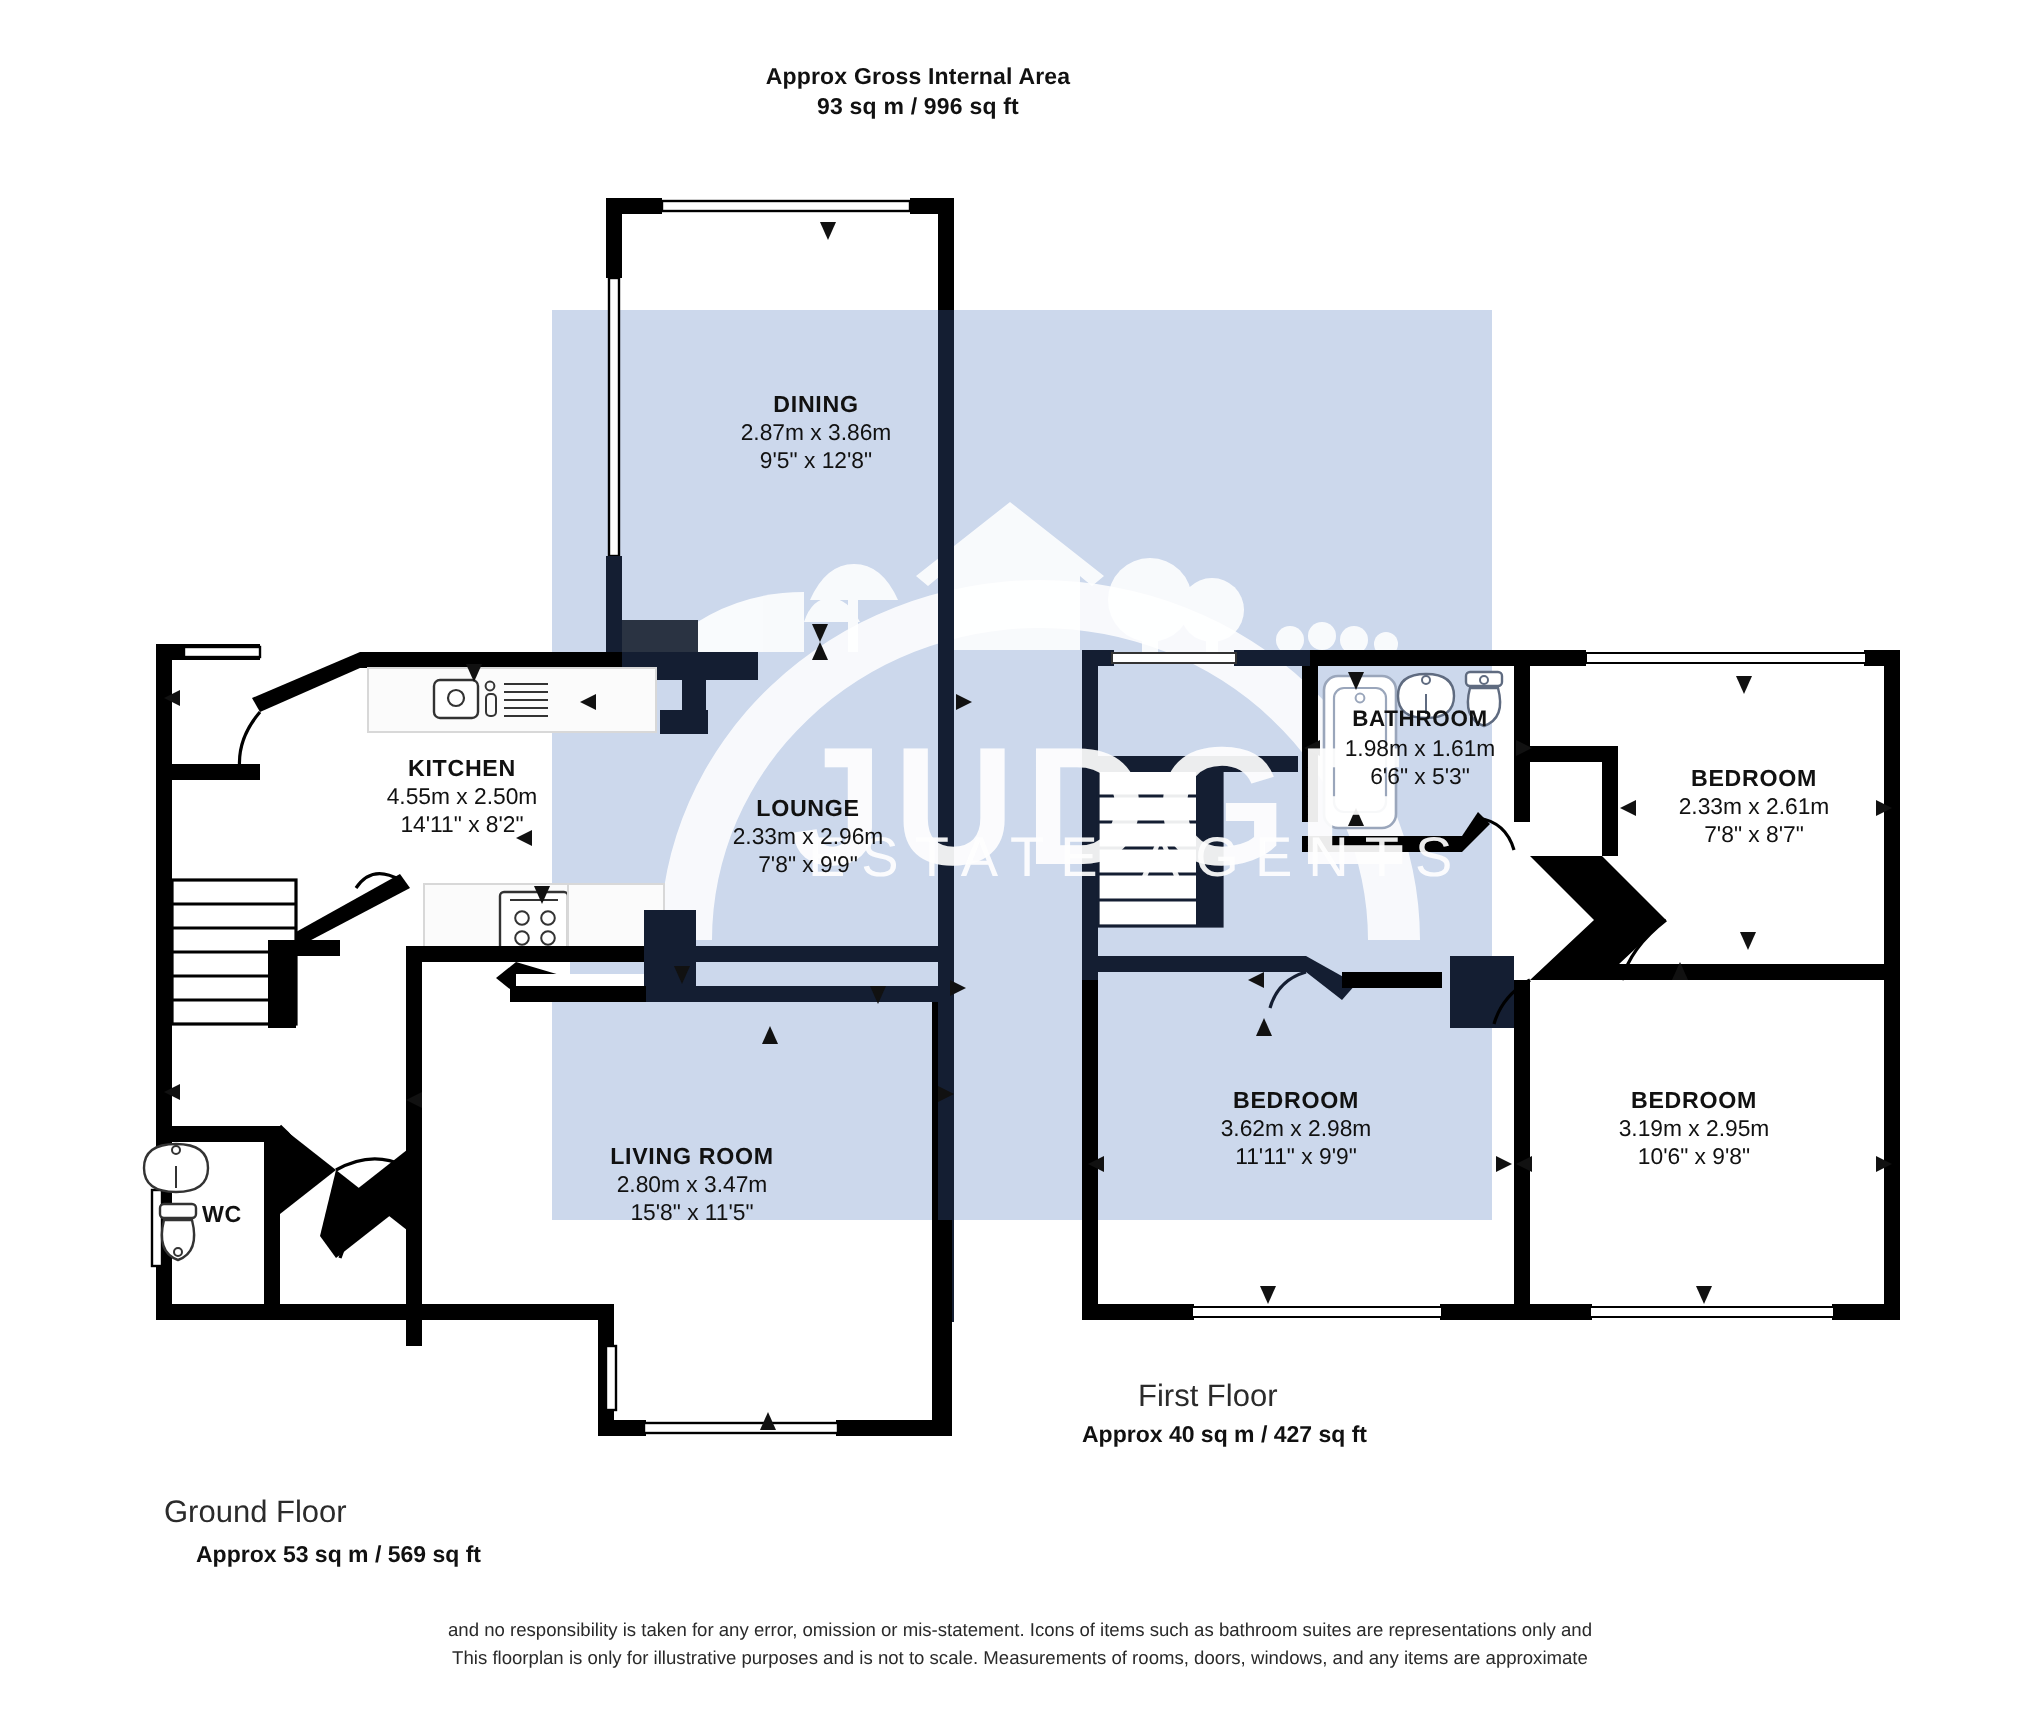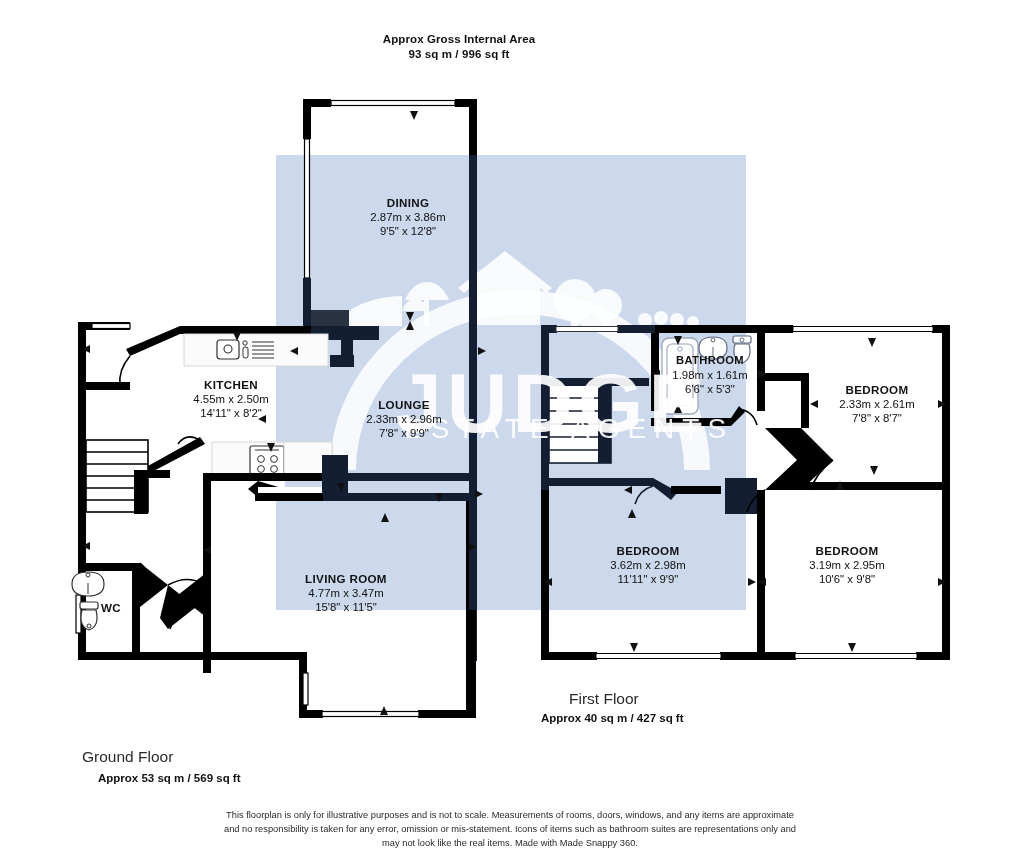--- a/index.html
+++ b/index.html
@@ -457,21 +457,21 @@
     <span class="di">7'8" x 9'9"</span>
   </div>
 
 
   <div class="room" style="left:11px; top:601px;text-align:center;">
     <span class="nm">WC</span>
   </div>
 
   <div class="room" style="left:246px; top:572px;">
     <span class="nm">LIVING ROOM</span>
-    <span class="dm">4.77m x 3.47m</span>
+    <span class="dm">2.80m x 3.47m</span>
     <span class="di">15'8" x 11'5"</span>
   </div>
 
   <div class="room small" style="left:610px; top:354px;">
     <span class="nm">BATHROOM</span>
     <span class="dm">1.98m x 1.61m</span>
     <span class="di">6'6" x 5'3"</span>
   </div>
 
   <div class="room" style="left:777px; top:383px;">
@@ -492,18 +492,17 @@
     <span class="di">10'6" x 9'8"</span>
   </div>
 
   <div class="floorlbl" id="ff-lbl">First Floor</div>
   <div class="floorsub" id="ff-sub">Approx 40 sq m / 427 sq ft</div>
 
   <div class="floorlbl" id="gf-lbl">Ground Floor</div>
   <div class="floorsub" id="gf-sub">Approx 53 sq m / 569 sq ft</div>
 
   <div id="footer">
+    <div>and no responsibility is taken for any error, omission or mis-statement. Icons of items such as bathroom suites are representations only and</div>
     <div>This floorplan is only for illustrative purposes and is not to scale. Measurements of rooms, doors, windows, and any items are approximate</div>
-    <div>and no responsibility is taken for any error, omission or mis-statement. Icons of items such as bathroom suites are representations only and</div>
-    <div>may not look like the real items. Made with Made Snappy 360.</div>
   </div>
 
 </div>
 
 </body></html>

